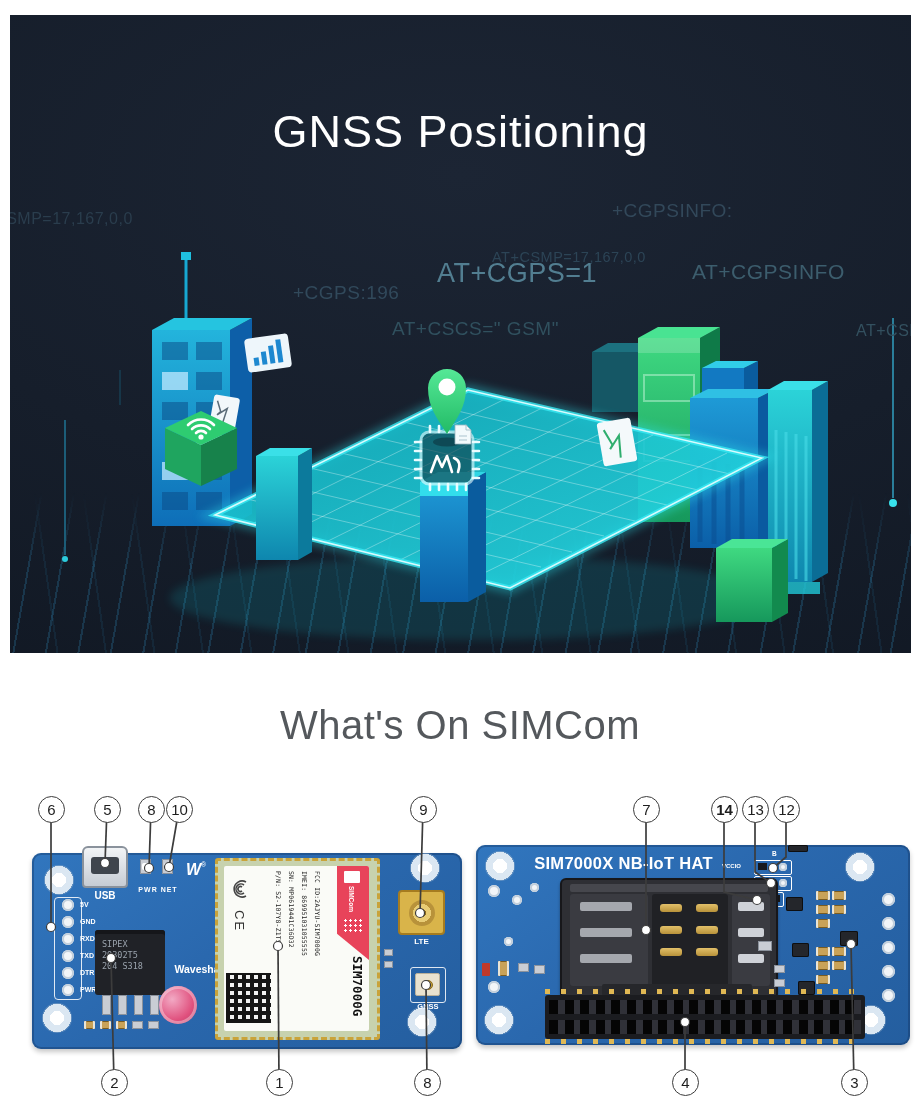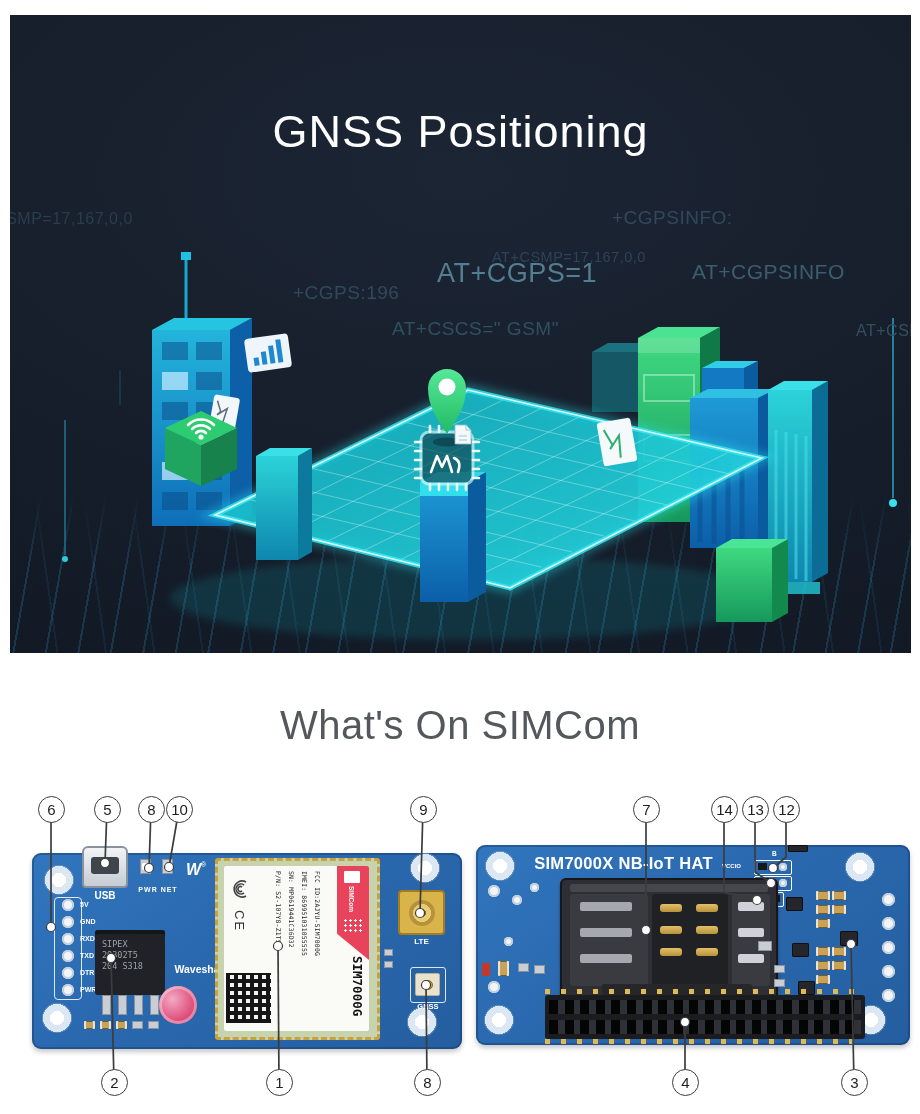--- a/index.html
+++ b/index.html
@@ -14,21 +14,21 @@
       repeating-linear-gradient(100deg, transparent 0 30px, rgba(45,130,175,.28) 30px 32px),
       repeating-linear-gradient(82deg, transparent 0 46px, rgba(35,110,150,.16) 46px 48px);
     -webkit-mask-image:linear-gradient(180deg,transparent,#000 45%);
     mask-image:linear-gradient(180deg,transparent,#000 45%);}
   .banner-title{position:absolute;top:56px;left:0;width:100%;text-align:center;color:#fff;
     font-size:45px;font-weight:500;letter-spacing:1px;margin-top:35px;}
   .banner-sub{position:absolute;top:147px;left:0;width:100%;text-align:center;color:#fff;
     font-size:21px;font-weight:500;letter-spacing:.3px;}
   .at{position:absolute;white-space:nowrap;font-weight:500;letter-spacing:.5px;}
   .at1{left:-46px;top:195px;font-size:16px;color:#2a3d4d;}
-  .at2{left:602px;top:192px;font-size:19px;color:#32485a;}
+  .at2{left:602px;top:185px;font-size:19px;color:#32485a;}
   .at3{left:482px;top:234px;font-size:14.5px;color:#2c4456;}
   .at4{left:283px;top:267px;font-size:19px;color:#31495b;}
   .at5{left:427px;top:243px;font-size:27px;color:#527e91;}
   .at6{left:682px;top:245px;font-size:21px;color:#3c5d6d;}
   .at7{left:382px;top:303px;font-size:19px;color:#30505e;}
   .at8{left:846px;top:307px;font-size:16px;color:#33505f;}
   .scene{position:absolute;left:-10px;top:215px;width:920px;height:423px;}
 
   
   .wob{position:absolute;top:703px;left:0;width:100%;text-align:center;color:#54585c;
@@ -501,21 +501,21 @@
     </div>
   <div class="co" style="left:166px;top:146px;">
       <span>10</span>
     </div>
   <div class="co" style="left:410px;top:146px;">
       <span>9</span>
     </div>
   <div class="co" style="left:633px;top:146px;">
       <span>7</span>
     </div>
-  <div class="co" style="left:711px;top:146px;">
+  <div class="co" style="left:711px;top:146px;font-weight:bold;">
       <span>14</span>
     </div>
   <div class="co" style="left:742px;top:146px;">
       <span>13</span>
     </div>
   <div class="co" style="left:773px;top:146px;">
       <span>12</span>
     </div>
   <div class="co" style="left:101px;top:419px;">
       <span>2</span>

